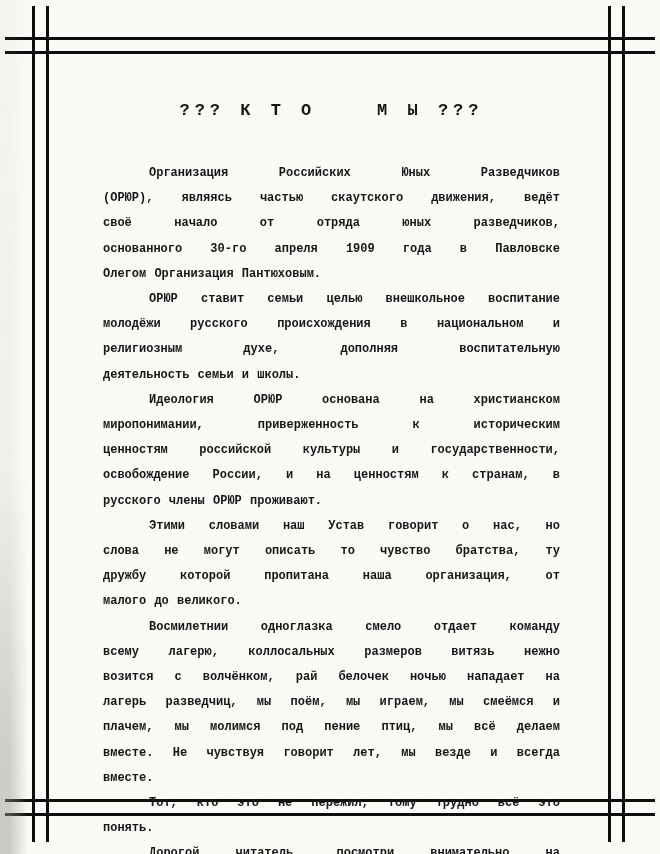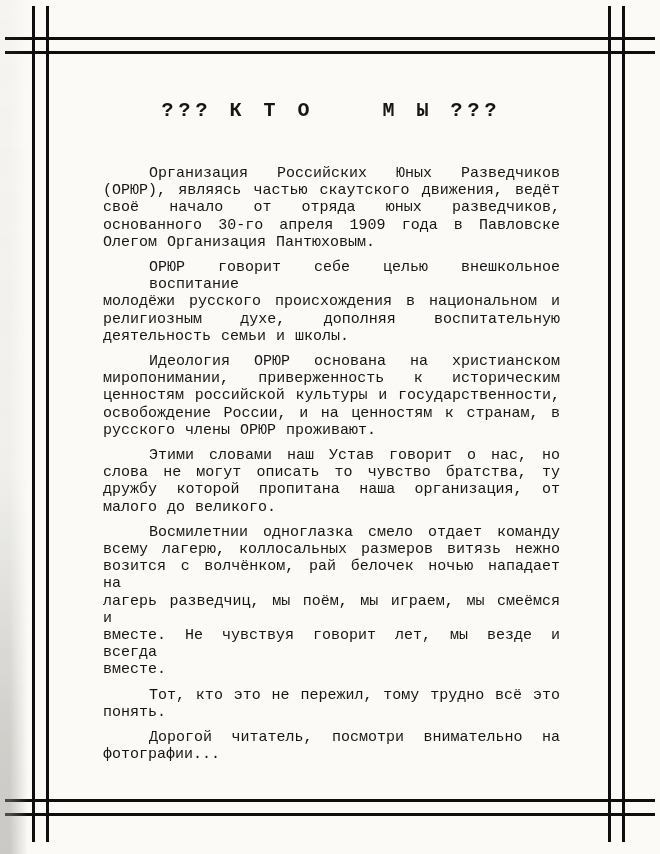--- a/index.html
+++ b/index.html
@@ -38,35 +38,36 @@
       rgba(150,148,142,0.48) 100%);
     -webkit-mask-image:linear-gradient(to right,#000 35%,transparent 100%);
     mask-image:linear-gradient(to right,#000 35%,transparent 100%);
     pointer-events:none;
   }
   .content{
     position:absolute;left:103px;top:100px;width:457px;
   }
   .title{
     margin:0;
-    font-size:20px;font-weight:bold;
+    font-size:17px;font-weight:bold;
     letter-spacing:5px;
     white-space:pre;
     text-align:center;
     line-height:21px;
   }
   .body-text{margin-top:44px;}
   .para{margin:0 0 8px 0;}
   .line{
-    font-size:15px;font-weight:normal;
+    font-size:12px;font-weight:bold;
     line-height:17.2px;
     text-align:justify;
     -moz-text-align-last:justify;
     text-align-last:justify;
     word-spacing:1px;
+    margin-top:8px;
   }
   .line.first{padding-left:46px;}
   .line.last{text-align-last:left;-moz-text-align-last:left;}
 </style>
 </head>
 <body>
 
 <div class="page">
 
   <div class="vline v-left-outer"></div>
@@ -84,21 +85,21 @@
     <h1 class="title">??? К Т О    М Ы ???</h1>
     <div class="body-text">
         <div class="para">
           <div class="line first">Организация Российских Юных Разведчиков</div>
           <div class="line">(ОРЮР), являясь частью скаутского движения, ведёт</div>
           <div class="line">своё начало от отряда юных разведчиков,</div>
           <div class="line">основанного 30-го апреля 1909 года в Павловске</div>
           <div class="line last">Олегом Организация Пантюховым.</div>
         </div>
         <div class="para">
-          <div class="line first">ОРЮР говорит себе целью внешкольное воспитание</div>
+          <div class="line first">ОРЮР ставит семьи целью внешкольное воспитание</div>
           <div class="line">молодёжи русского происхождения в национальном и</div>
           <div class="line">религиозным духе, дополняя воспитательную</div>
           <div class="line last">деятельность семьи и школы.</div>
         </div>
         <div class="para">
           <div class="line first">Идеология ОРЮР основана на христианском</div>
           <div class="line">миропонимании, приверженность к историческим</div>
           <div class="line">ценностям российской культуры и государственности,</div>
           <div class="line">освобождение России, и на ценностям к странам, в</div>
           <div class="line last">русского члены ОРЮР проживают.</div>
@@ -107,20 +108,21 @@
           <div class="line first">Этими словами наш Устав говорит о нас, но</div>
           <div class="line">слова не могут описать то чувство братства, ту</div>
           <div class="line">дружбу которой пропитана наша организация, от</div>
           <div class="line last">малого до великого.</div>
         </div>
         <div class="para">
           <div class="line first">Восмилетнии одноглазка смело отдает команду</div>
           <div class="line">всему лагерю, коллосальных размеров витязь нежно</div>
           <div class="line">возится с волчёнком, рай белочек ночью нападает на</div>
           <div class="line">лагерь разведчиц, мы поём, мы играем, мы смеёмся и</div>
+          <div class="line">плачем, мы молимся под пение птиц, мы всё делаем</div>
           <div class="line">вместе. Не чувствуя говорит лет, мы везде и всегда</div>
           <div class="line last">вместе.</div>
         </div>
         <div class="para">
           <div class="line first">Тот, кто это не пережил, тому трудно всё это</div>
           <div class="line last">понять.</div>
         </div>
         <div class="para">
           <div class="line first">Дорогой читатель, посмотри внимательно на</div>
           <div class="line last">фотографии...</div>

